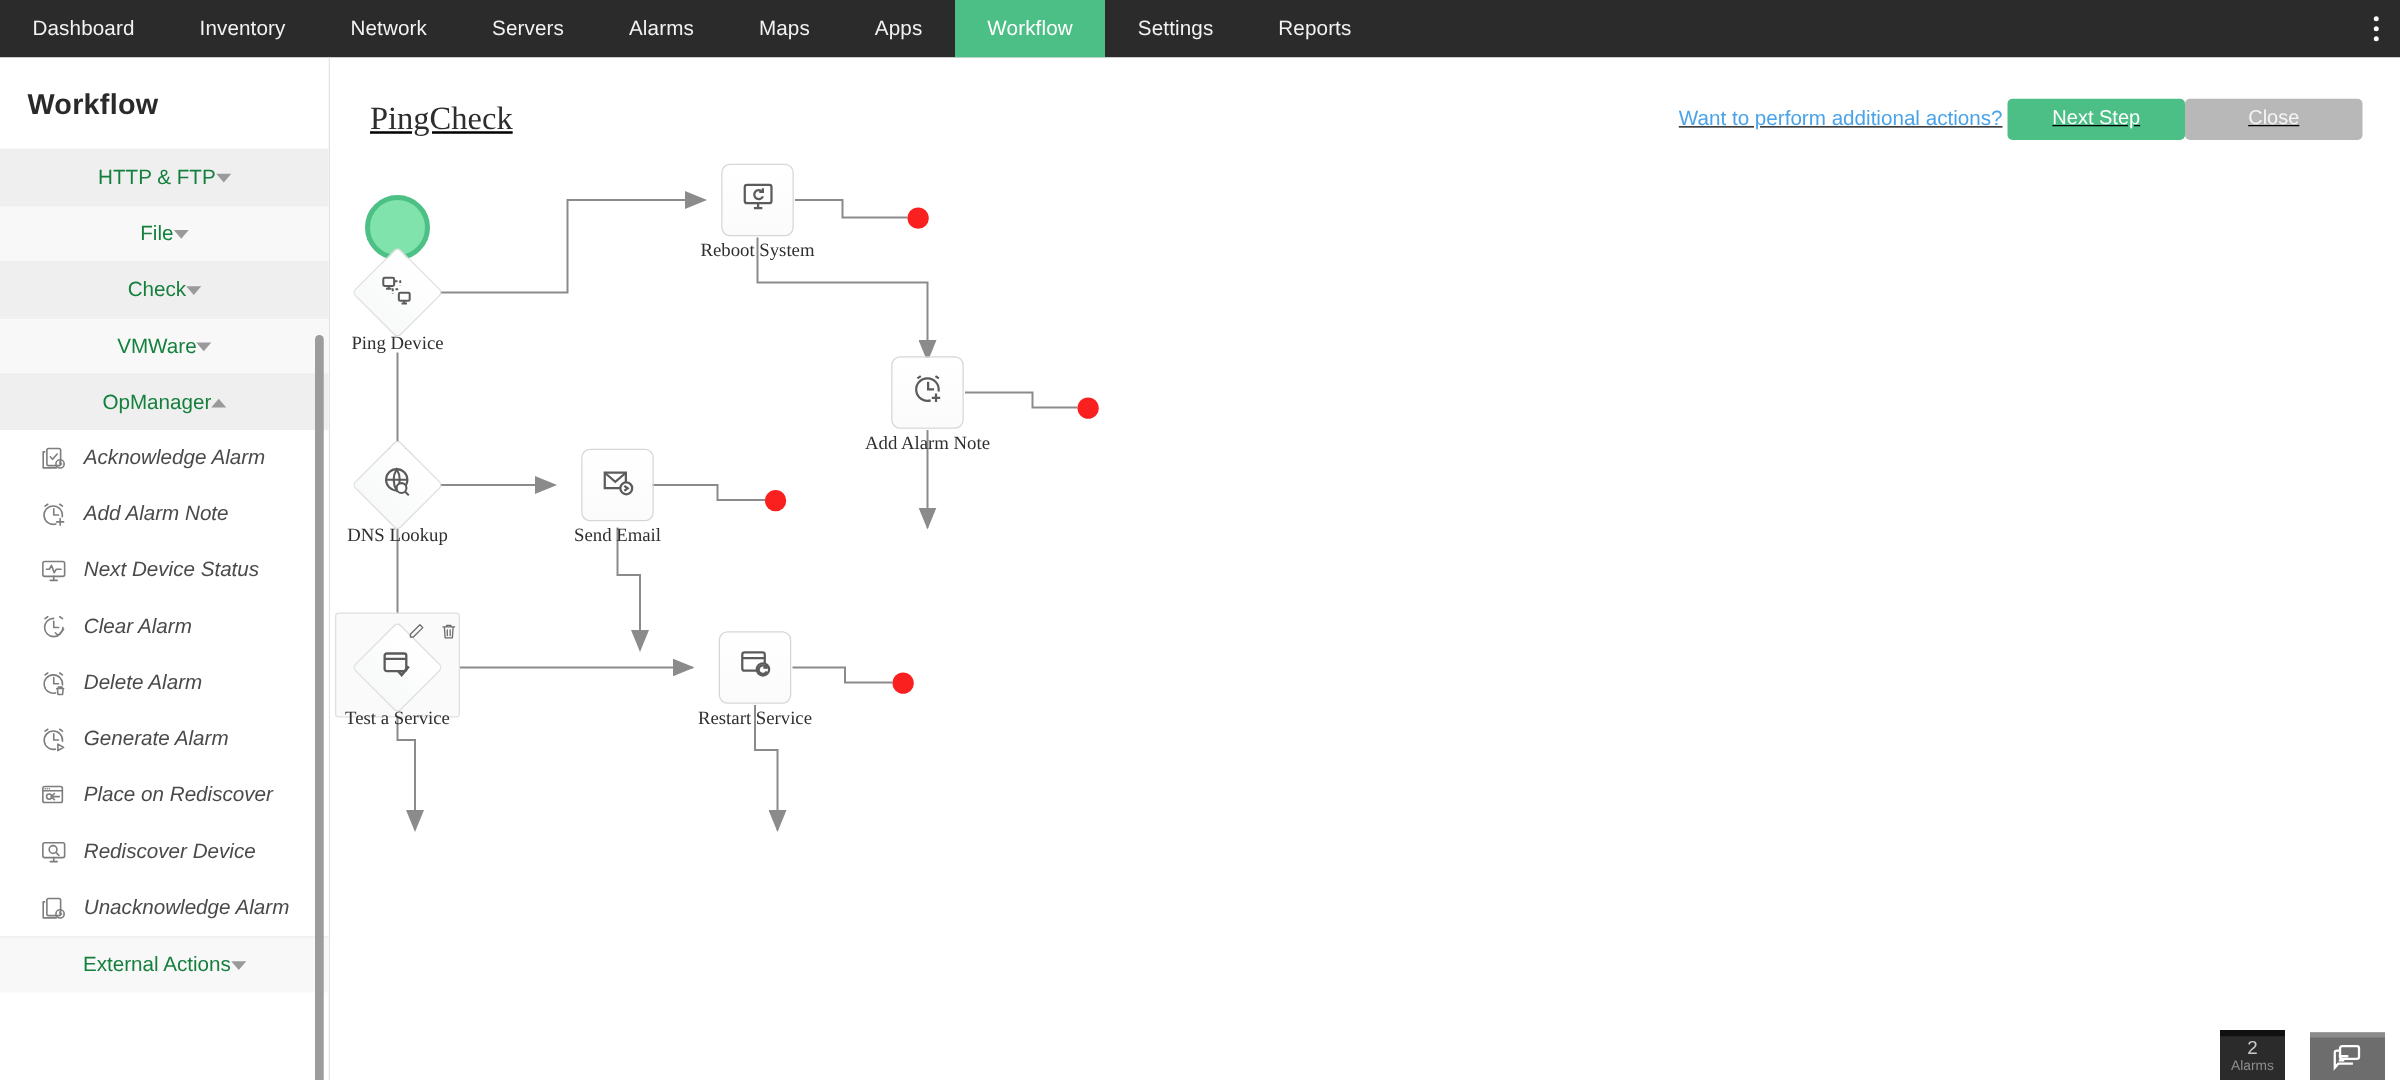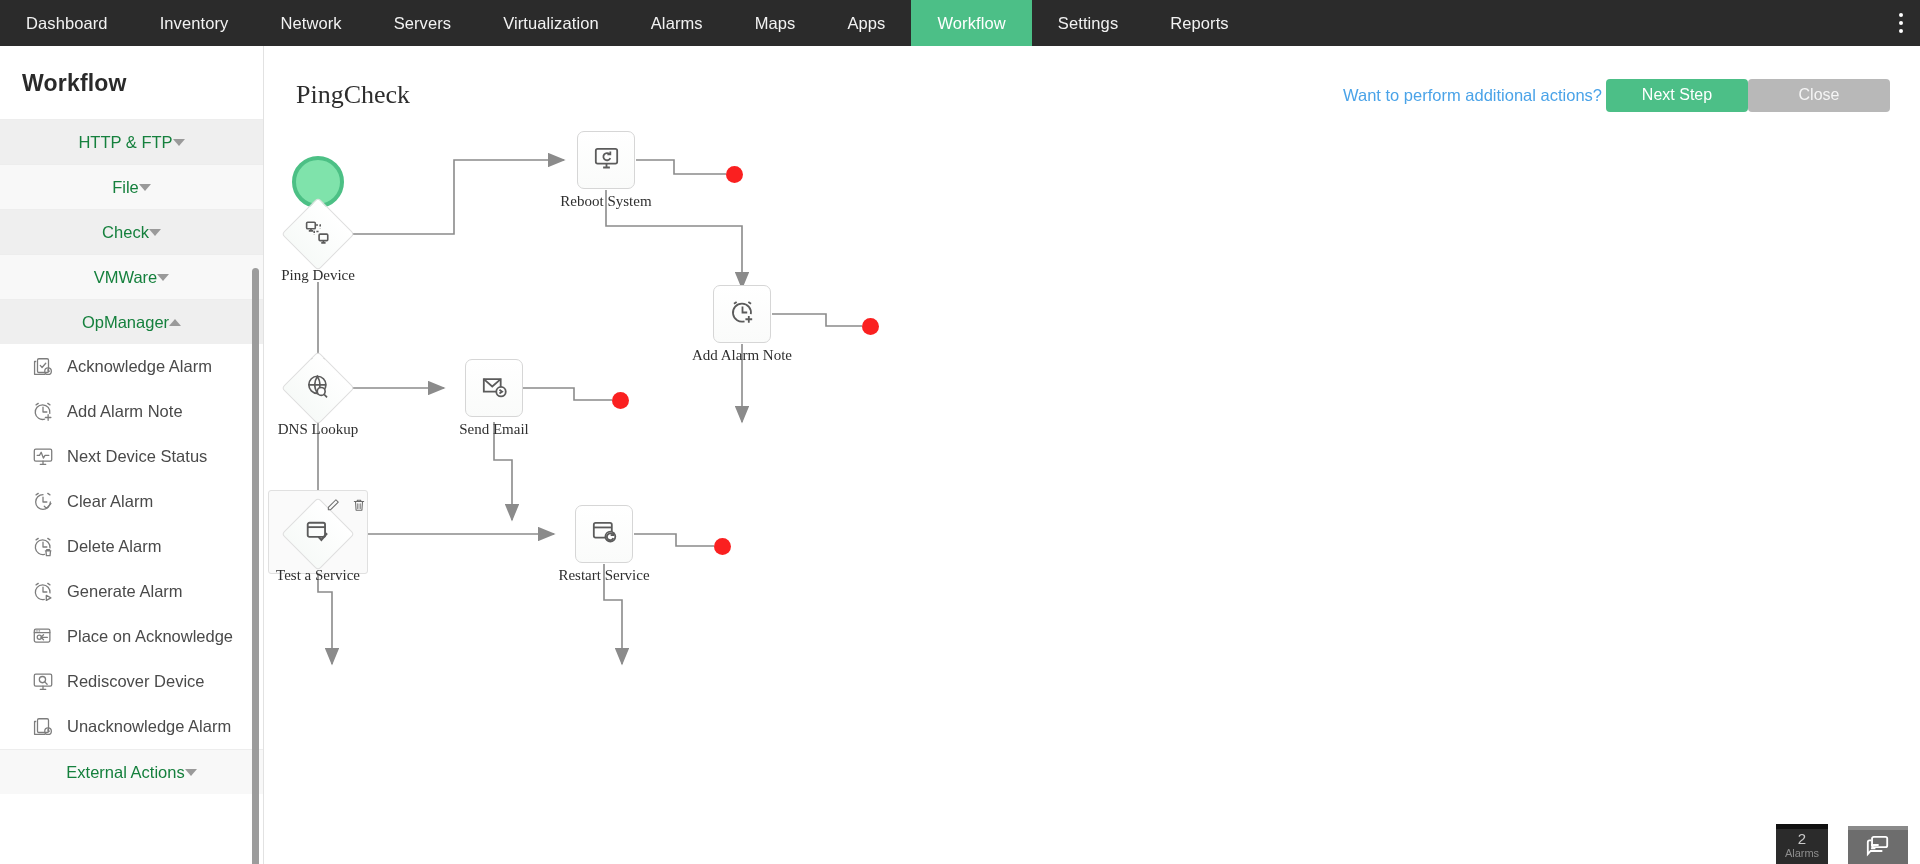--- a/index.html
+++ b/index.html
@@ -78,20 +78,21 @@
     border-top: none;
     border-bottom: 7px solid #9a9a9a;
   }
   .sub-list { background: #ffffff; }
   .sub-item {
     display: flex; align-items: center;
     gap: 13px;
     padding: 7px 14px 7px 32px;
     min-height: 45px;
     cursor: pointer;
+    font-style: italic;
   }
   .sub-item .ico { width: 22px; height: 22px; flex: 0 0 22px; color: #7d7d7d; }
   .sub-item .ico svg { display: block; width: 22px; height: 22px; }
   .sub-label {
     font-size: 16.5px;
     color: #4a4a4a;
     line-height: 1.22;
   }
   .sb-scroll {
     position: absolute;
@@ -102,20 +103,21 @@
     background: #9c9c9c;
     border-radius: 4px;
   }
 
   
   .main { flex: 1; position: relative; background: #ffffff; overflow: hidden; }
   .main-head {
     display: flex; align-items: center;
     padding: 22px 30px 0 32px;
     height: 76px;
+    text-decoration: underline;
   }
   .page-title {
     font-family: "Liberation Serif", serif;
     font-size: 26px;
     color: #2d2d2d;
     font-weight: normal;
   }
   .head-right { margin-left: auto; display: flex; align-items: center; }
   .link-extra {
     color: #4aa3e8;
@@ -235,21 +237,20 @@
 </style>
 </head>
 <body>
 
 <div class="topnav">
   <div id="nav-slot" style="display:flex;align-items:stretch;">
       <div class="nav-item">Dashboard</div>
       <div class="nav-item">Inventory</div>
       <div class="nav-item">Network</div>
       <div class="nav-item">Servers</div>
-      <div class="nav-item">Virtualization</div>
       <div class="nav-item">Alarms</div>
       <div class="nav-item">Maps</div>
       <div class="nav-item">Apps</div>
       <div class="nav-item active">Workflow</div>
       <div class="nav-item">Settings</div>
       <div class="nav-item">Reports</div>
     </div>
   <div class="nav-kebab">
     <i></i>
       <i></i>
@@ -353,21 +354,21 @@
             <span class="ico">
               <svg viewBox="0 0 24 24" fill="none" stroke="currentColor" stroke-width="1.4" stroke-linecap="round" stroke-linejoin="round">
                 <rect x="2.5" y="3.5" width="17" height="14" rx="1.6"></rect>
                 <path d="M2.5 7.2h17"></path>
                 <path d="M4.6 5.4h.01M6.4 5.4h.01M8.2 5.4h.01"></path>
                 <circle cx="8" cy="12.3" r="2.3"></circle>
                 <path d="M10.2 12.3h6.6"></path>
                 <path d="M12.6 9.6l-2.8 2.7 2.8 2.7"></path>
               </svg>
             </span>
-            <span class="sub-label">Place on Acknowledge</span>
+            <span class="sub-label">Place on Rediscover</span>
           </div>
           <div class="sub-item">
             <span class="ico">
               <svg viewBox="0 0 24 24" fill="none" stroke="currentColor" stroke-width="1.4" stroke-linecap="round" stroke-linejoin="round">
                 <rect x="2.5" y="3.5" width="19" height="13" rx="1.6"></rect>
                 <path d="M9 20h6M12 16.5V20"></path>
                 <circle cx="11.4" cy="9.4" r="3.4"></circle>
                 <path d="M13.9 11.9l2.6 2.6"></path>
               </svg>
             </span>

